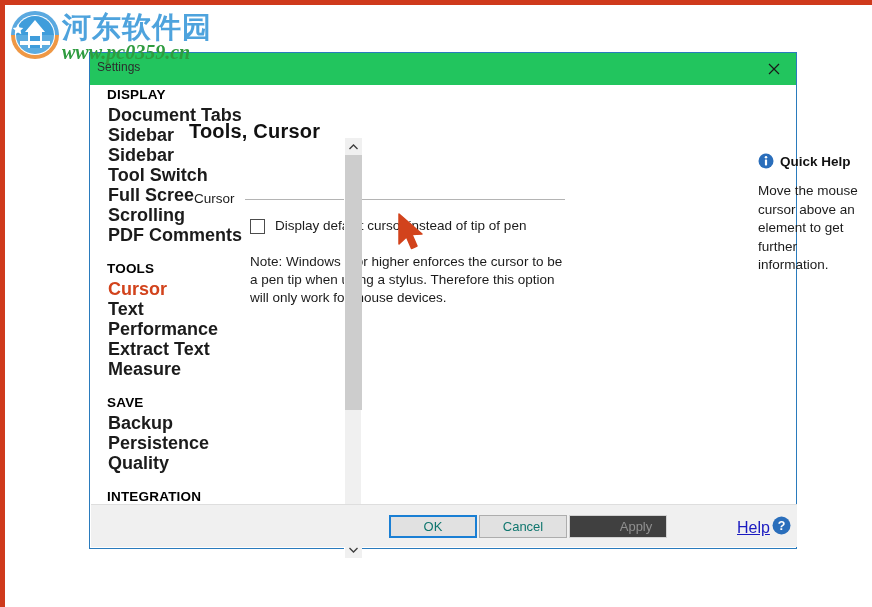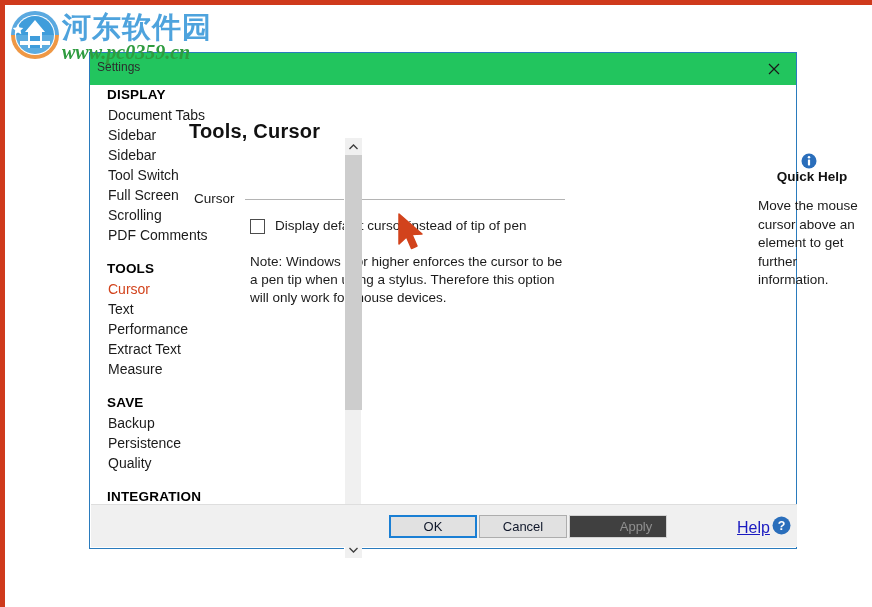--- a/index.html
+++ b/index.html
@@ -105,25 +105,26 @@
   }
   .nav-group-title {
     font-size: 13.5px;
     font-weight: bold;
     color: #000000;
     padding: 0 0 0 16px;
     line-height: 20px;
     letter-spacing: 0.2px;
   }
   .nav-item {
-    font-size: 14px;
+    font-size: 18px;
     color: #1b1b1b;
     padding: 0 0 0 17px;
     line-height: 20px;
     cursor: default;
+    font-weight: bold;
   }
   .nav-item.selected {
     color: #d2431c;
   }
   .nav-gap { height: 14px; }
 
   
   #sidebar-scrollbar {
     position: absolute;
     left: 254px; top: 85px;
@@ -226,21 +227,20 @@
   
   #quick-help {
     position: absolute;
     left: 668px; top: 100px;
     width: 108px;
   }
   #quick-help-header {
     display: flex;
     align-items: center;
     margin-bottom: 13px;
-    flex-direction: column;
   }
   #quick-help-icon {
     width: 16px; height: 16px;
     flex: 0 0 auto;
     margin-right: 6px;
   }
   #quick-help-title {
     font-size: 13.5px;
     font-weight: bold;
     color: #111111;
@@ -260,21 +260,21 @@
     background: #f0f0f0;
     border-top: 1px solid #dedede;
     box-sizing: border-box;
   }
   .footer-btn {
     position: absolute;
     top: 10px;
     height: 23px;
     font-family: "Liberation Sans", sans-serif;
     font-size: 13px;
-    color: #0f172a;
+    color: #0f766e;
     background: #e1e1e1;
     border: 1px solid #adadad;
     box-sizing: border-box;
     cursor: pointer;
     display: flex;
     align-items: center;
     justify-content: center;
   }
   #btn-ok {
     left: 298px; width: 88px;

